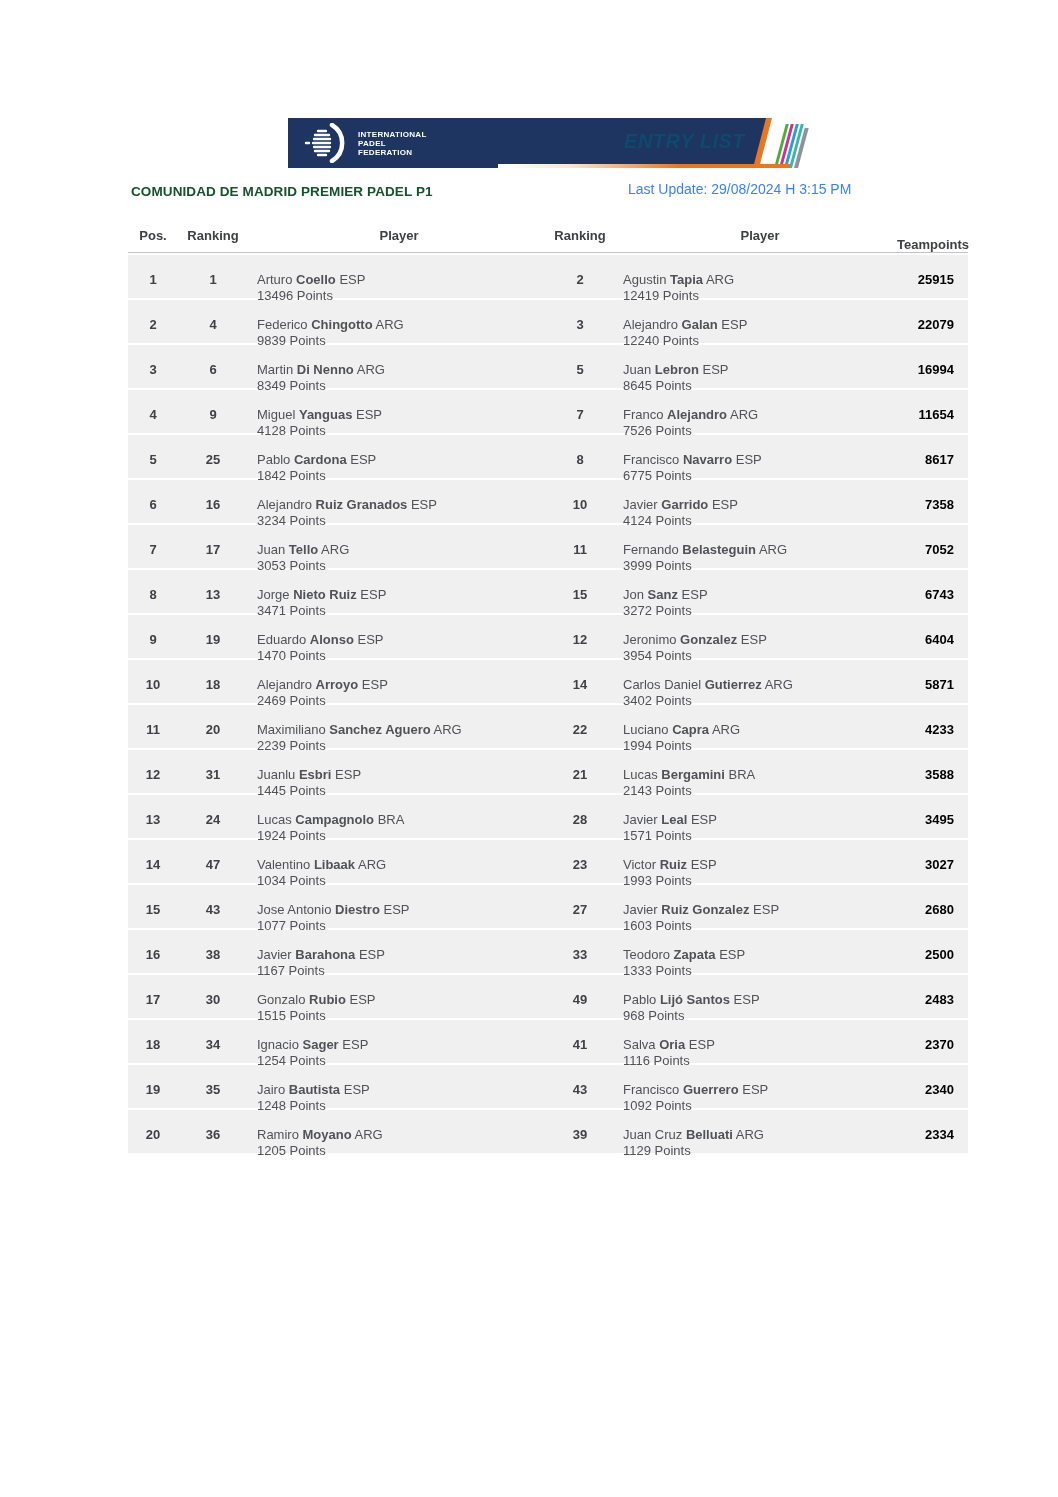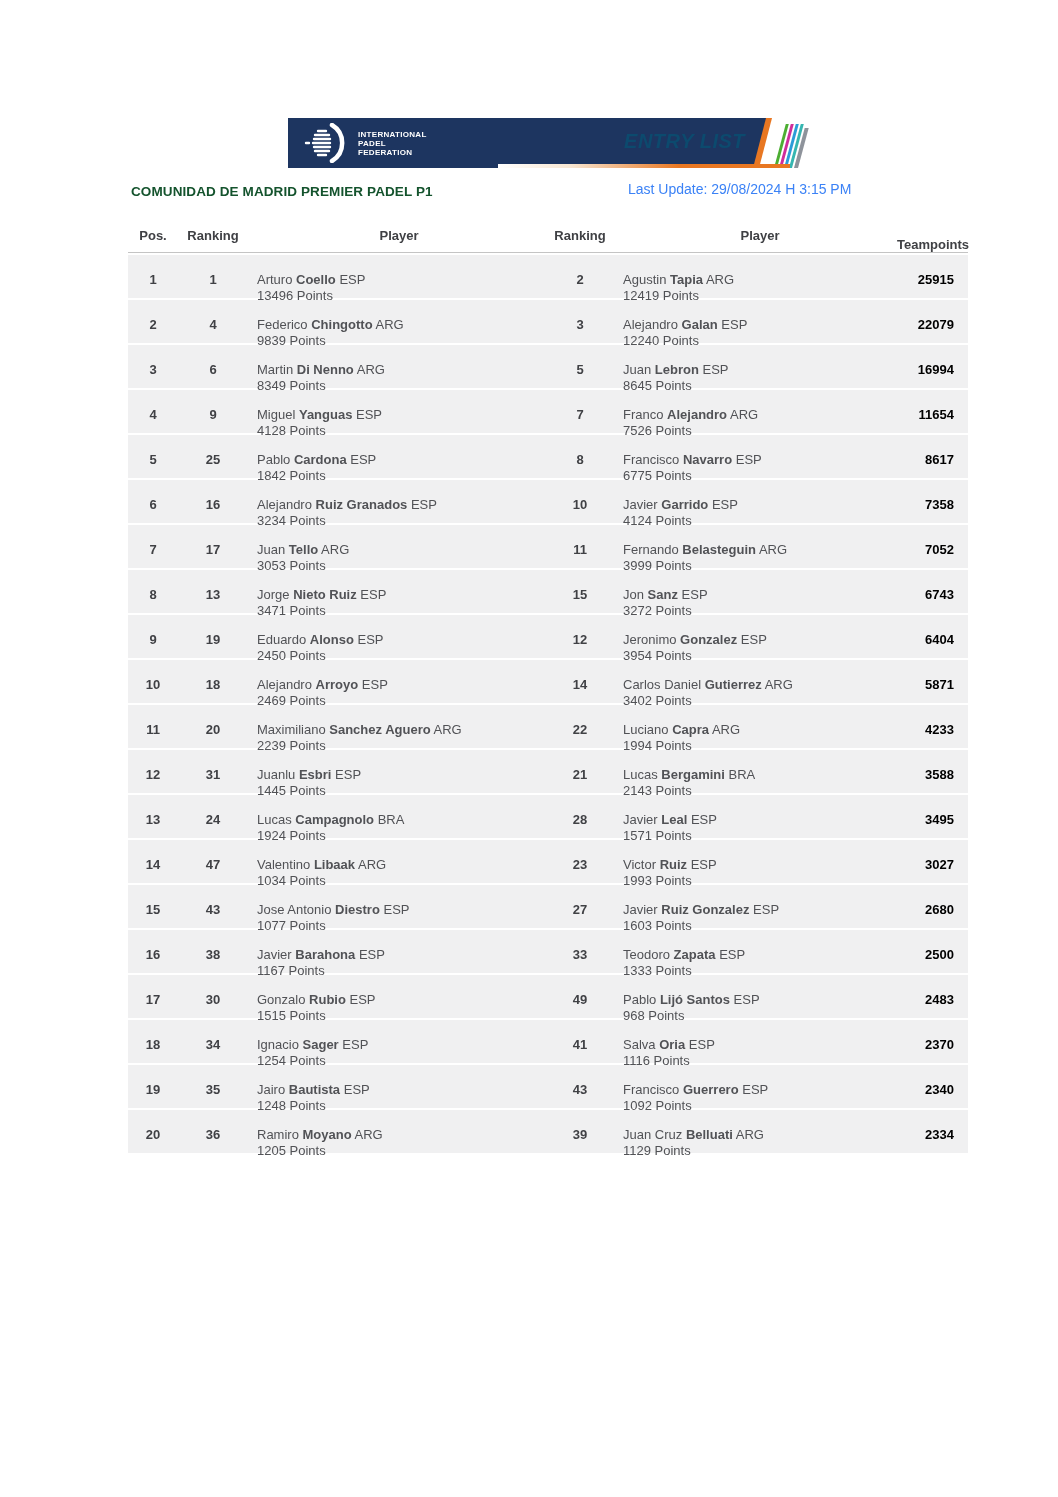--- a/index.html
+++ b/index.html
@@ -254,21 +254,21 @@
       <div class="ppoints">3272 Points</div>
     </div>
     <div class="teamcell">6743</div>
   </div>
 
   <div class="grid-cols row">
     <div class="num">9</div>
     <div class="num">19</div>
     <div class="pcell p1">
       <div class="pname"><span>Eduardo</span> <span class="last">Alonso</span> <span>ESP</span></div>
-      <div class="ppoints">2450 Points</div>
+      <div class="ppoints">1470 Points</div>
     </div>
     <div class="num">12</div>
     <div class="pcell p2">
       <div class="pname"><span>Jeronimo</span> <span class="last">Gonzalez</span> <span>ESP</span></div>
       <div class="ppoints">3954 Points</div>
     </div>
     <div class="teamcell">6404</div>
   </div>
 
   <div class="grid-cols row">

